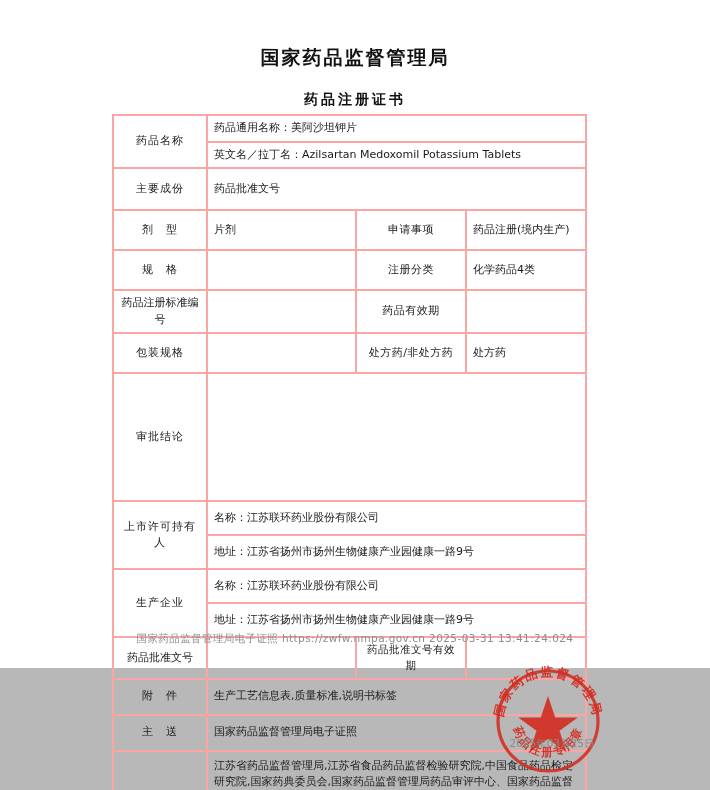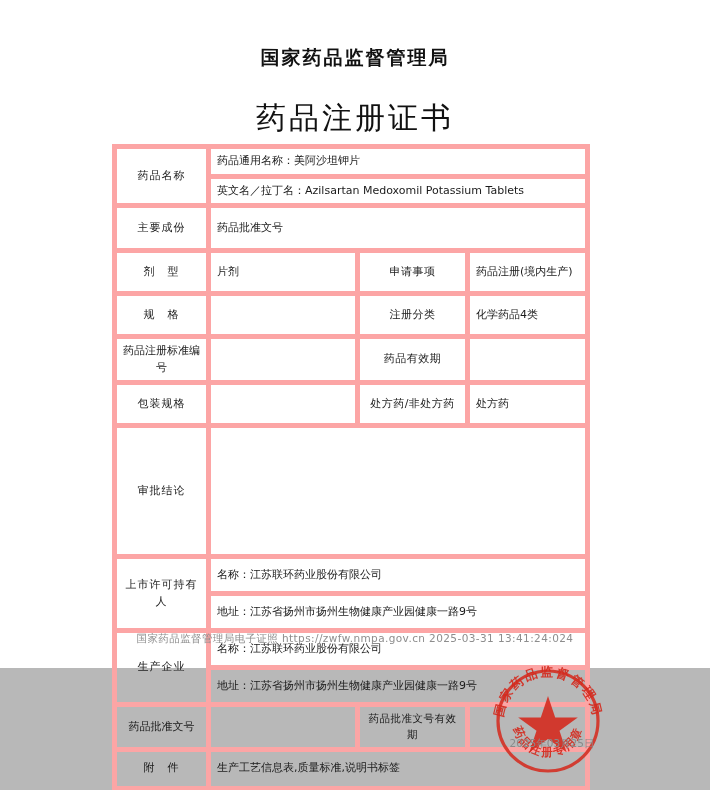--- a/index.html
+++ b/index.html
@@ -32,25 +32,25 @@
     font-family: "DejaVu Serif", serif;
     font-weight: bold;
     font-size: 19px;
     letter-spacing: 2px;
     color: #111;
     margin-top: 45px;
   }
   .title-sub {
     text-align: center;
     font-family: "DejaVu Serif", serif;
-    font-weight: normal;
-    font-size: 30px;
+    font-weight: bold;
+    font-size: 14px;
     letter-spacing: 3px;
     color: #111;
-    margin-top: 27px;
+    margin-top: 20px;
   }
   .meta-row {
     display: flex;
     justify-content: space-between;
     align-items: flex-end;
     margin-top: 25px;
     padding: 0 5px 0 52px;
     font-size: 11px;
     color: #222;
   }
@@ -63,21 +63,21 @@
     font-size: 11px;
     padding-right: 6px;
   }
   table.cert {
     border-collapse: collapse;
     width: 473px;
     margin: 5px 0 0 52px;
     table-layout: fixed;
   }
   table.cert td {
-    border: 5px solid #fca5a5;
+    border: 2px solid #fca5a5;
     padding: 4px 6px;
     font-size: 11px;
     color: #1a1a1a;
     vertical-align: middle;
     font-family: "DejaVu Sans", sans-serif;
     line-height: 1.5;
   }
   td.lbl {
     text-align: center;
     width: 94px;

